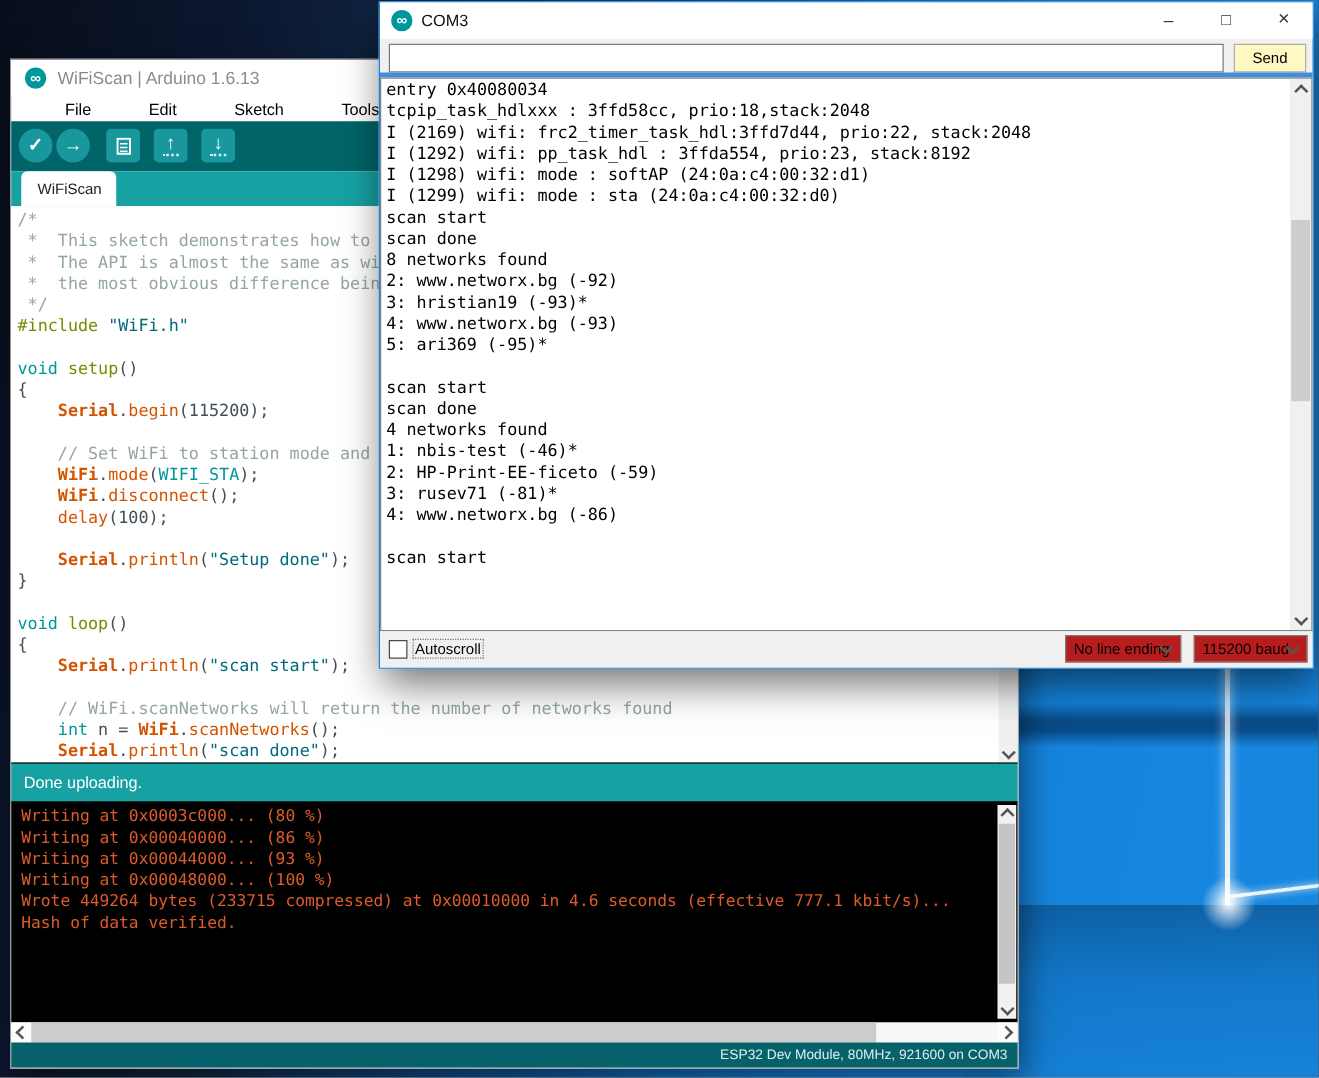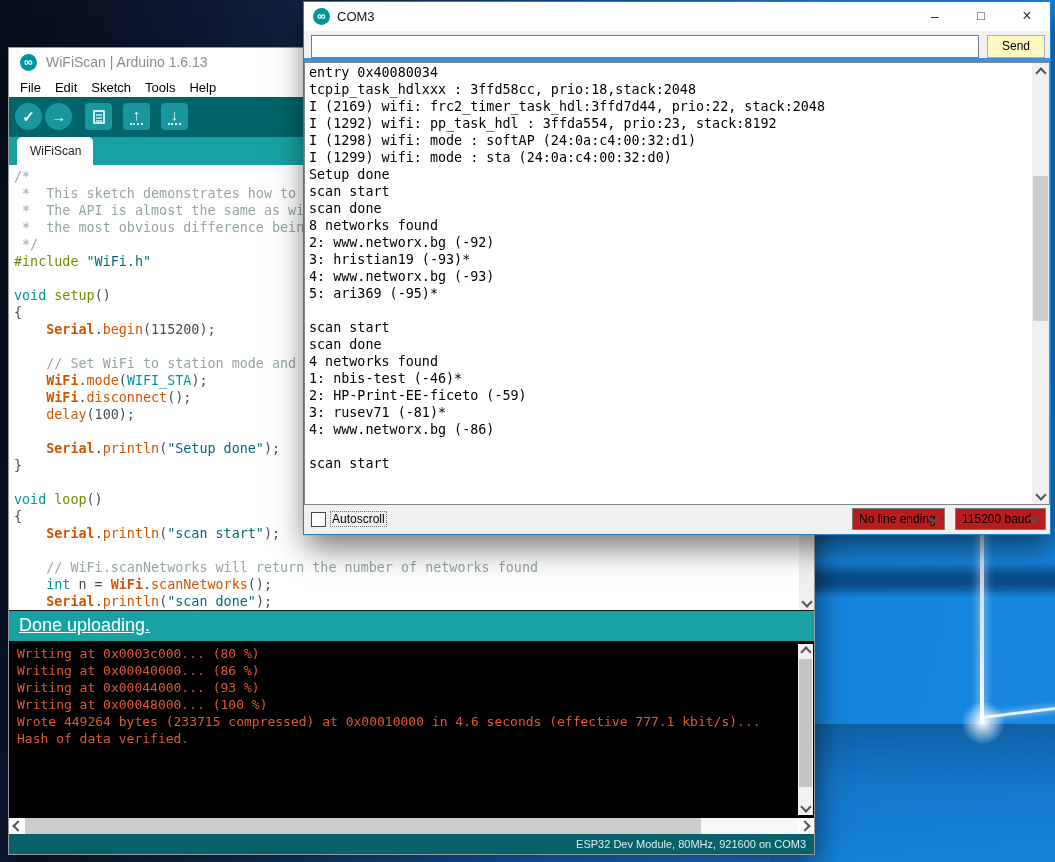--- a/index.html
+++ b/index.html
@@ -28,21 +28,21 @@
   .tline{white-space:pre;}
   
   .win-ide{position:absolute;left:8px;top:47px;width:807px;height:808px;background:#FFF;
     border:1px solid #96999C;box-sizing:border-box;z-index:10;box-shadow:3px 10px 26px rgba(0,0,0,.5);}
   .ide-titlebar{position:absolute;left:0;top:0;right:0;height:29px;background:#fff;}
   .app-icon{position:absolute;left:11px;top:6px;width:17px;height:17px;border-radius:50%;
     background:#00979C;color:#fff;font-size:12px;line-height:16px;text-align:center;font-weight:bold;}
   .ide-title{position:absolute;left:37px;top:0;line-height:29px;font-size:14px;color:#8B8B8B;}
   .ide-menubar{position:absolute;left:4px;top:29px;right:0;height:20px;display:flex;align-items:center;
     font-size:13px;color:#000;}
-  .menu-item{padding:0 7px;}
+  .menu-item{padding:0 7px;margin-left:32px;}
   .ide-toolbar{position:absolute;left:0;top:49px;right:0;height:40px;background:#006468;}
   .tb{position:absolute;top:6px;width:27px;height:27px;background:#18979C;color:#fff;
     display:flex;flex-direction:column;align-items:center;justify-content:center;}
   .tb.round{border-radius:50%;}
   .tb.sq{border-radius:4px;}
   .tb .g{font-size:15px;font-weight:bold;line-height:14px;}
   .dotline{width:13px;border-bottom:2px dotted rgba(255,255,255,.85);margin-top:1px;}
   .tb-verify{left:6px;}.tb-upload{left:36px;}.tb-new{left:76px;}.tb-open{left:114px;}.tb-save{left:152px;}
   .ide-tabbar{position:absolute;left:0;top:89px;right:0;height:28px;background:#17A1A3;}
   .tab{position:absolute;left:8px;top:0;width:76px;height:28px;background:#fff;border-radius:5px 5px 0 0;
@@ -50,21 +50,21 @@
   .ide-editor{position:absolute;left:0;top:117px;right:0;height:445px;background:#fff;overflow:hidden;}
   .code{position:absolute;left:5px;top:3px;font-family:"DejaVu Sans Mono",monospace;
     font-size:13.4px;line-height:17px;}
   .tk-cm{color:#95A5A6;}.tk-kw{color:#00979C;}.tk-fn{color:#728E00;}
   .tk-or{color:#D35400;}.tk-orb{color:#D35400;font-weight:bold;}
   .tk-str{color:#00697C;}.tk-pl{color:#434F54;}
   .ed-scroll{position:absolute;right:0;top:0;width:15px;height:100%;background:#F0F0F0;}
   .sarr{position:absolute;left:0;width:100%;height:15px;display:flex;align-items:center;justify-content:center;}
   .thumb{position:absolute;background:#CDCDCD;}
   .ide-statusmsg{position:absolute;left:0;top:562px;right:0;height:32px;background:#17A1A3;
-    border-top:1px solid #141414;box-sizing:border-box;color:#fff;font-size:18px;line-height:29px;padding-left:10px;text-decoration:underline;}
+    border-top:1px solid #141414;box-sizing:border-box;color:#fff;font-size:13px;line-height:29px;padding-left:10px;}
   .ide-console{position:absolute;left:0;top:593px;right:0;height:177px;background:#000;overflow:hidden;}
   .console-pre{position:absolute;left:8px;top:4px;font-family:"DejaVu Sans Mono",monospace;
     font-size:13px;line-height:17px;color:#DE5B2B;}
   .con-scroll{position:absolute;right:1px;top:3px;width:15px;height:171px;background:#F1F1F1;}
   .ide-hscroll{position:absolute;left:0;top:770px;right:0;height:16px;background:#F8F8F8;}
   .h-btn{position:absolute;top:0;width:16px;height:16px;background:#FCFCFC;
     display:flex;align-items:center;justify-content:center;}
   .ide-footer{position:absolute;left:0;top:786px;right:0;height:20px;background:#07616B;color:#DCEDEE;
     font-size:11px;line-height:20px;text-align:right;padding-right:8px;box-sizing:border-box;}
   
@@ -231,21 +231,20 @@
   <div class="send-btn">Send</div>
   <div class="accent-strip"></div>
   <div class="mon-output">
     <div class="mon-pre" id="mon-pre">
         <div class="tline">entry 0x40080034</div>
         <div class="tline">tcpip_task_hdlxxx : 3ffd58cc, prio:18,stack:2048</div>
         <div class="tline">I (2169) wifi: frc2_timer_task_hdl:3ffd7d44, prio:22, stack:2048</div>
         <div class="tline">I (1292) wifi: pp_task_hdl : 3ffda554, prio:23, stack:8192</div>
         <div class="tline">I (1298) wifi: mode : softAP (24:0a:c4:00:32:d1)</div>
         <div class="tline">I (1299) wifi: mode : sta (24:0a:c4:00:32:d0)</div>
-        <div class="tline">Setup done</div>
         <div class="tline">scan start</div>
         <div class="tline">scan done</div>
         <div class="tline">8 networks found</div>
         <div class="tline">2: www.networx.bg (-92)</div>
         <div class="tline">3: hristian19 (-93)*</div>
         <div class="tline">4: www.networx.bg (-93)</div>
         <div class="tline">5: ari369 (-95)*</div>
         <div class="tline">&nbsp;</div>
         <div class="tline">scan start</div>
         <div class="tline">scan done</div>

